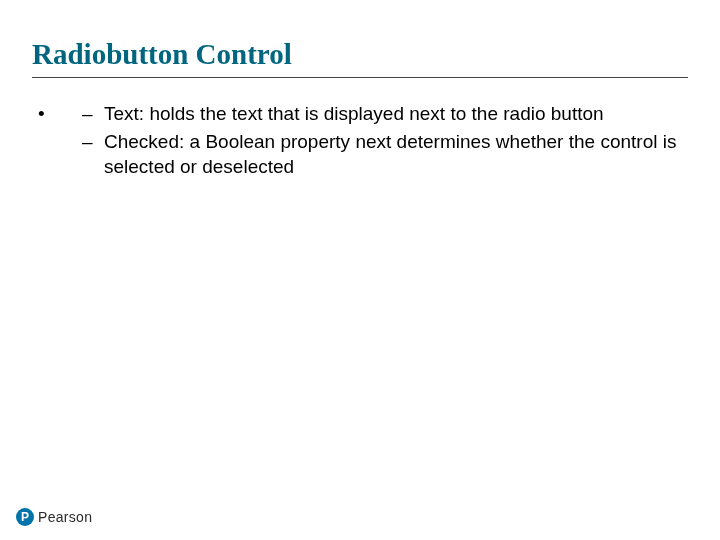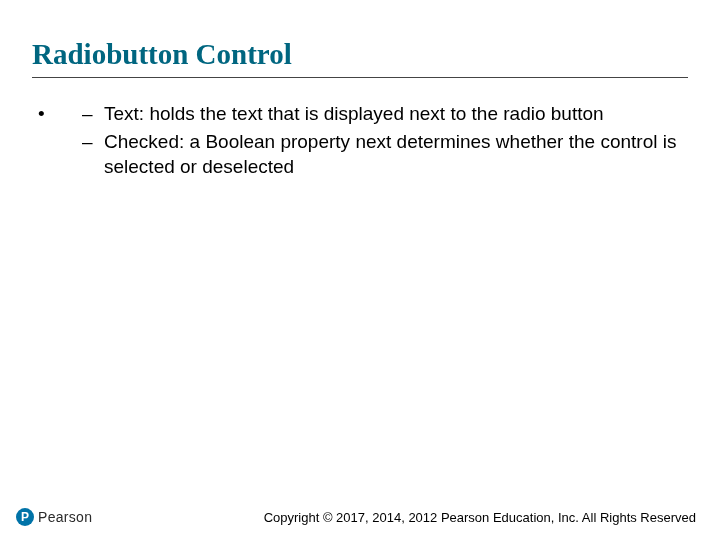--- a/index.html
+++ b/index.html
@@ -34,15 +34,14 @@
           <li><span>Checked</span><span>: a Boolean property next determines whether the control is selected or deselected</span></li>
         </ul>
       </li>
     </ul>
   </div>
   <div class="footer">
     <div class="logo">
       <div class="logo-mark">P</div>
       <div class="logo-text">Pearson</div>
     </div>
-    <div class="copyright">Copyright © 2017, 2014, 2012 Pearson Education, Inc. All Rights Reserved</div>
   </div>
 </div>
 
 </body></html>

